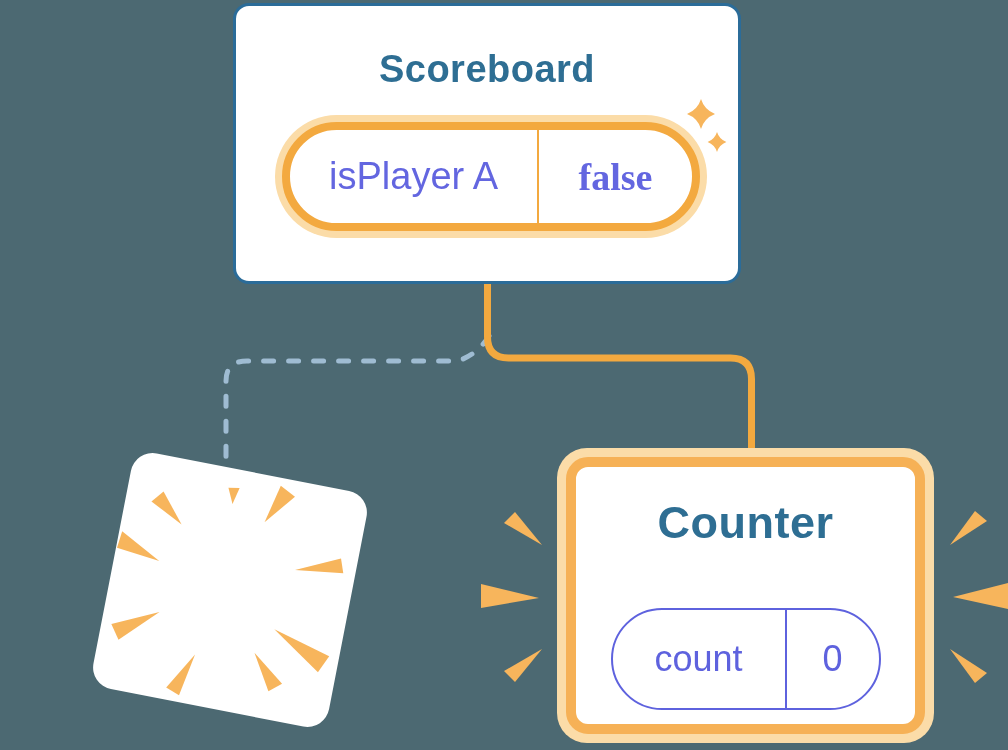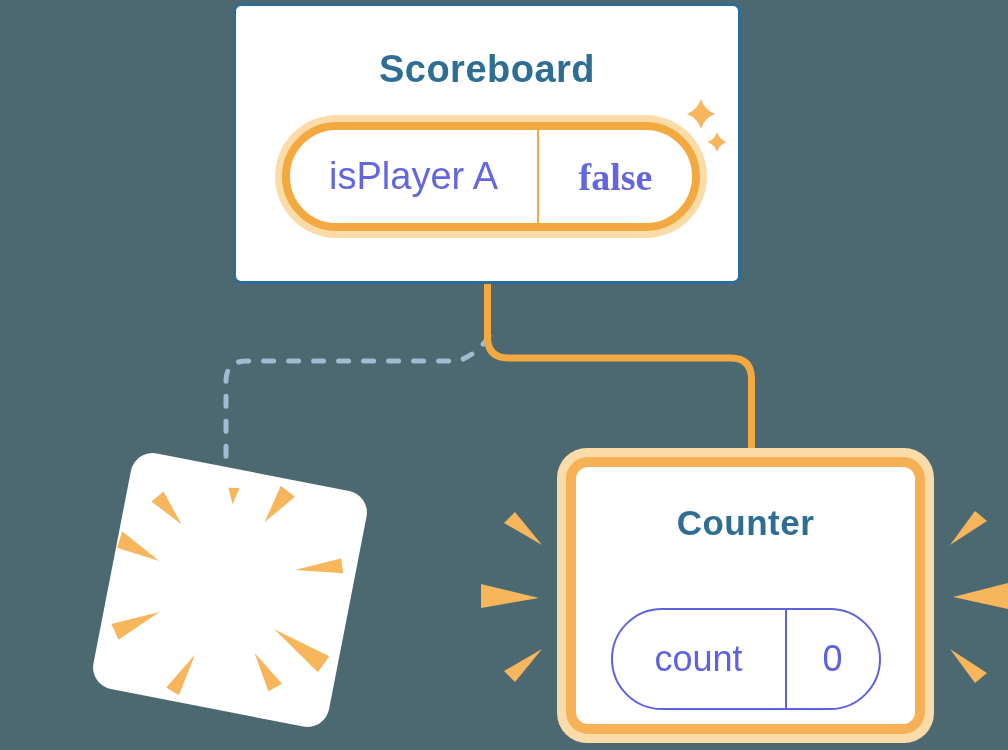--- a/index.html
+++ b/index.html
@@ -9,21 +9,21 @@
     font-family:"Liberation Sans", sans-serif;
     position:relative;overflow:hidden;
   }
   .stage{position:absolute;left:0;top:0;width:1008px;height:750px;}
   svg{display:block;}
   
   #connector-layer{position:absolute;left:0;top:0;z-index:1;}
   
   .scoreboard-card{
     position:absolute;left:233px;top:3px;width:508px;height:281px;
-    background:#ffffff;border:3px solid #2B6C99;border-radius:8px;
+    background:#ffffff;border:3px solid #2B6C99;border-radius:16px;
     box-sizing:border-box;z-index:2;
   }
   .card-title{
     position:absolute;top:42px;left:0;width:100%;
     text-align:center;font-size:38px;font-weight:600;color:#2E6E93;
     line-height:42px;letter-spacing:0.5px;
   }
   .state-pill-highlighted{
     position:absolute;left:46px;top:116px;width:418px;height:109px;
     box-sizing:border-box;background:#ffffff;
@@ -50,21 +50,21 @@
     position:absolute;left:557px;top:448px;width:377px;height:295px;
     background:#FBDCA8;border-radius:30px;z-index:2;
   }
   .counter-card{
     position:absolute;left:9px;top:9px;right:9px;bottom:9px;
     background:#ffffff;border:10px solid #F6B156;border-radius:22px;
     box-sizing:border-box;
   }
   .counter-title{
     position:absolute;top:36px;left:0;width:100%;
-    text-align:center;font-size:35px;font-weight:600;color:#2E6E93;
+    text-align:center;font-size:45px;font-weight:600;color:#2E6E93;
     line-height:40px;letter-spacing:0.5px;
   }
   .state-pill-plain{
     position:absolute;left:50%;top:116px;transform:translateX(-50%);
     width:270px;height:102px;box-sizing:border-box;background:#ffffff;
     border:2px solid #5E62DE;border-radius:51px;
     display:flex;align-items:stretch;overflow:hidden;margin-top:25px;
   }
   .state-pill-plain .pill-label-sec{width:172px;}
   .pill-divider-purple{width:2px;background:#5E62DE;}

